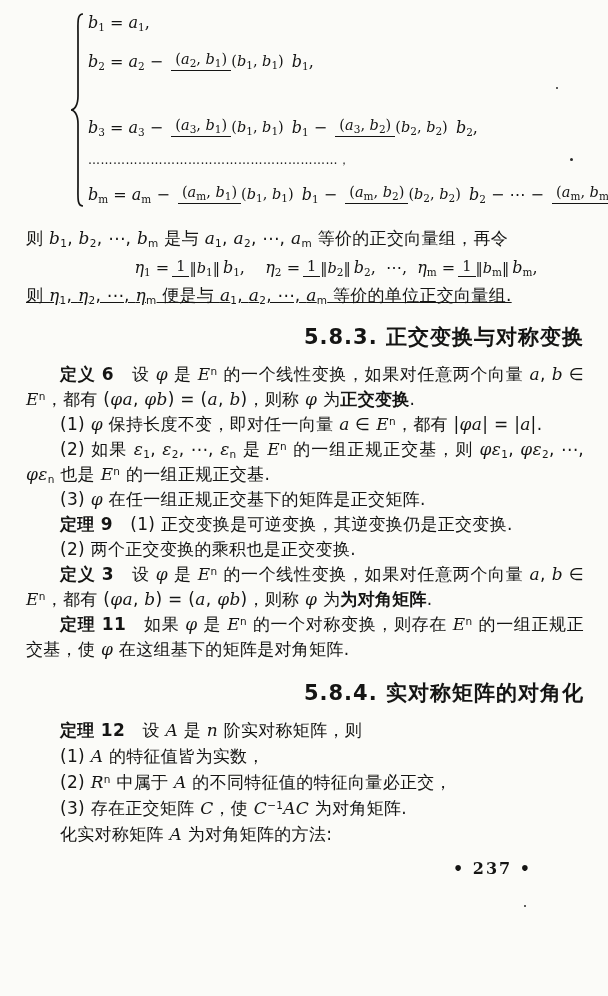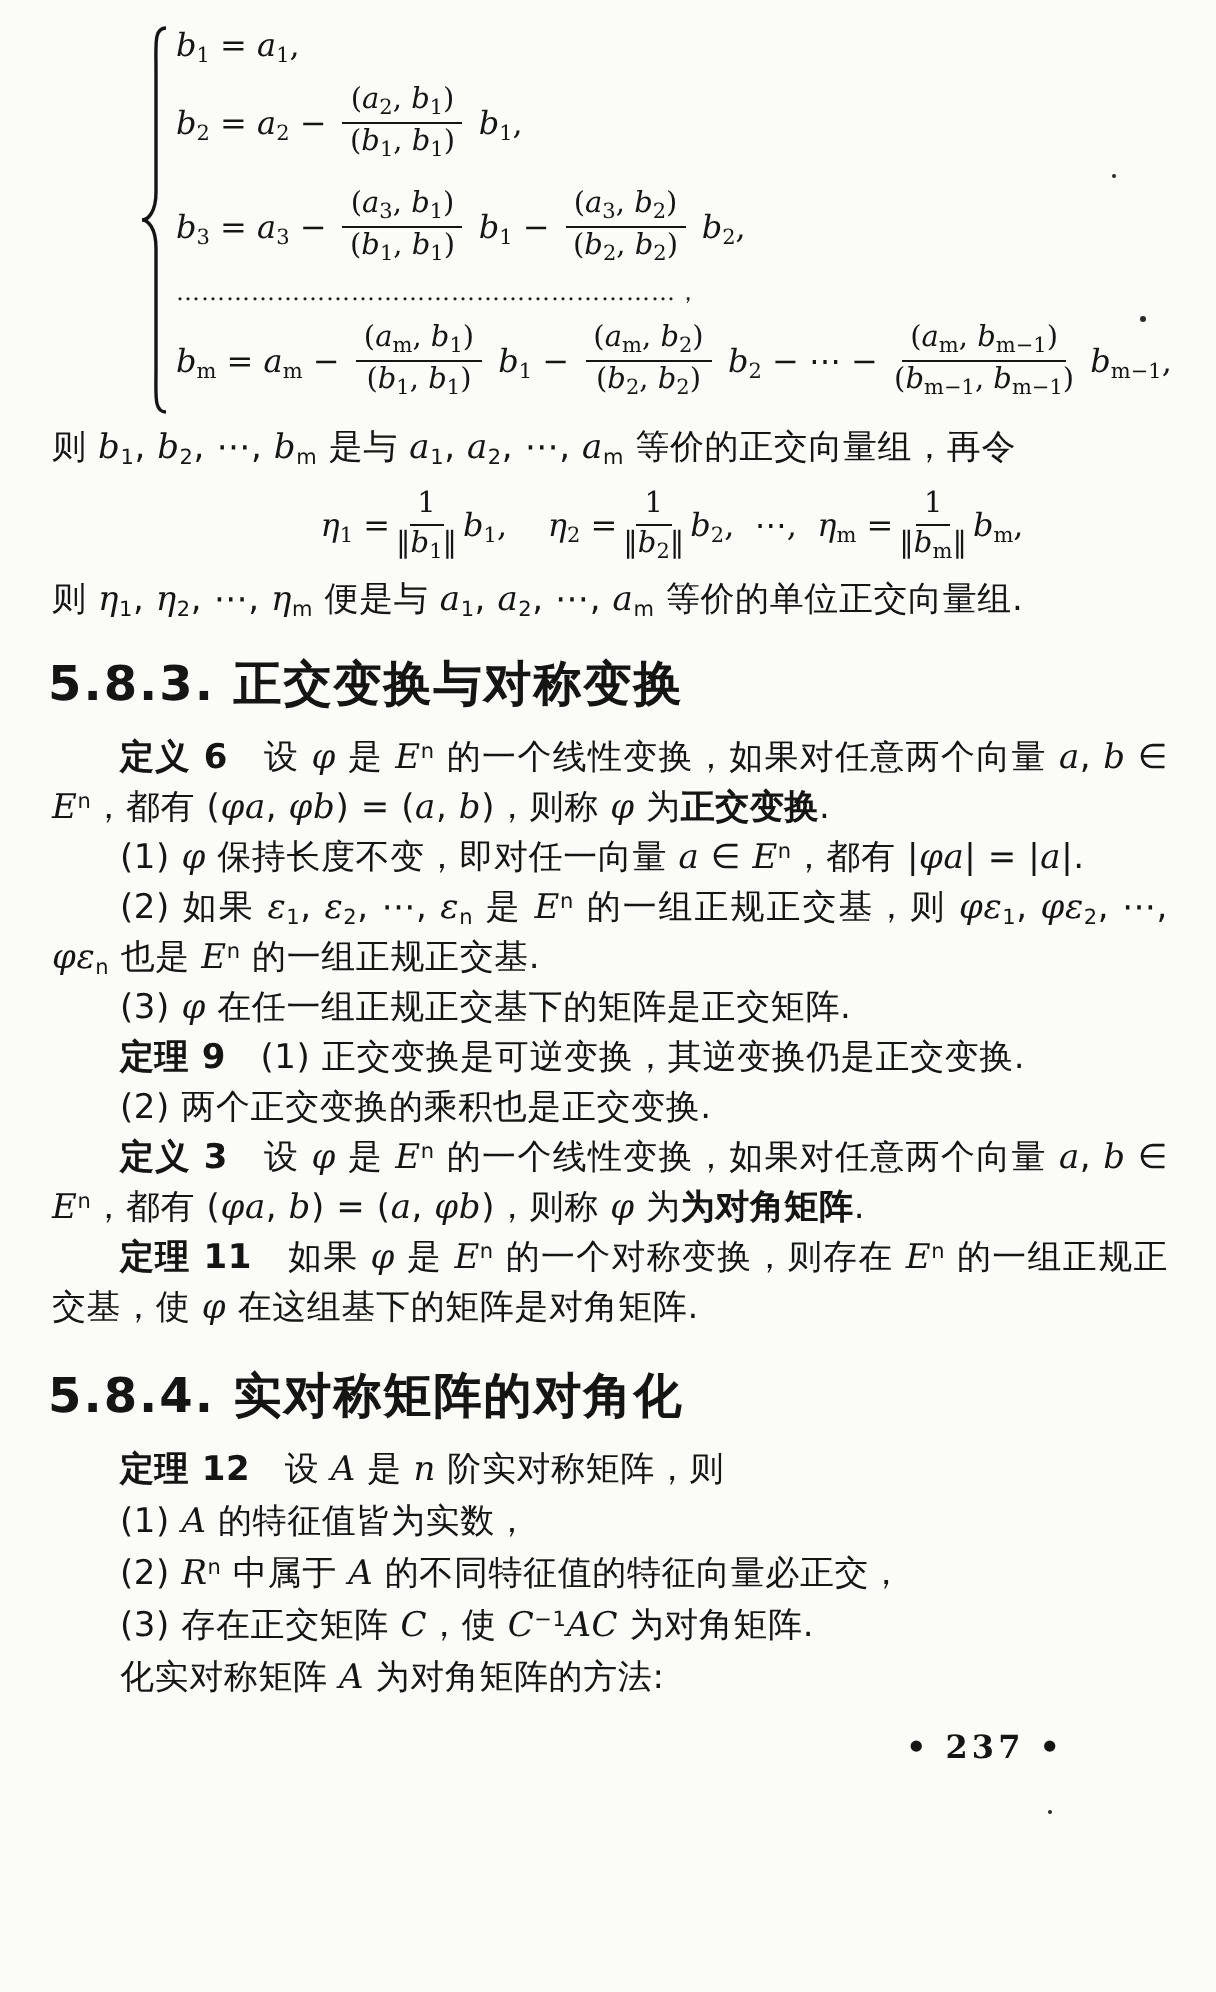--- a/index.html
+++ b/index.html
@@ -33,52 +33,52 @@
   }
   .eqline{
     display:flex;align-items:center;
     font-family:"DejaVu Serif",serif;
     font-size:16px;
     white-space:nowrap;
   }
   .eqline .mx{white-space:pre;}
   .eq-l1{height:24px;}
   .eq-l2{height:46px;margin-top:4px;}
-  .eq-l3{height:46px;margin-top:6px;}
+  .eq-l3{height:46px;margin-top:20px;}
   .eq-l4{height:16px;margin-top:2px;}
   .eq-l5{height:48px;margin-top:2px;}
   .dotsline{font-size:12px;letter-spacing:0.5px;color:#1c1c1c;overflow:hidden;}
   .frac{
-    display:inline-flex;flex-direction:column;align-items:center;
+    display:inline-flex;align-items:center;
     margin:0 3px;font-size:14.5px;line-height:1.2;
   }
   .frac .num{display:block;border-bottom:1.5px solid #151514;padding:0 4px 1px;}
   .frac .den{display:block;padding-top:1px;}
 
   
   .p{
     margin:0;font-size:17px;line-height:25px;
     text-align:justify;letter-spacing:0.3px;
   }
   .ind{text-indent:2em;}
-  .mt6{margin-top:6px;}
+  .mt6{margin-top:6px;text-decoration:underline;}
   .mt8{margin-top:8px;}
 
   
   .eta{
     display:flex;align-items:center;
     margin:7px 0 6px 62px;
     font-family:"DejaVu Serif",serif;
     font-size:16px;white-space:nowrap;justify-content:center;
   }
 
   
   .hsec{
-    font-size:24px;font-weight:600;letter-spacing:1px;
-    margin:14px 0 10px -2px;line-height:30px;
+    font-size:21px;font-weight:600;letter-spacing:1px;
+    margin:14px 0 10px -2px;line-height:30px;text-align:right;
   }
   .hsec2{margin-top:16px;margin-bottom:9px;}
 
   .s584 .p{line-height:26px;}
 
   .pagenum{
     margin-top:12px;
     text-align:right;padding-right:52px;
     font-family:"DejaVu Serif",serif;
     font-weight:bold;font-size:16px;letter-spacing:2px;

